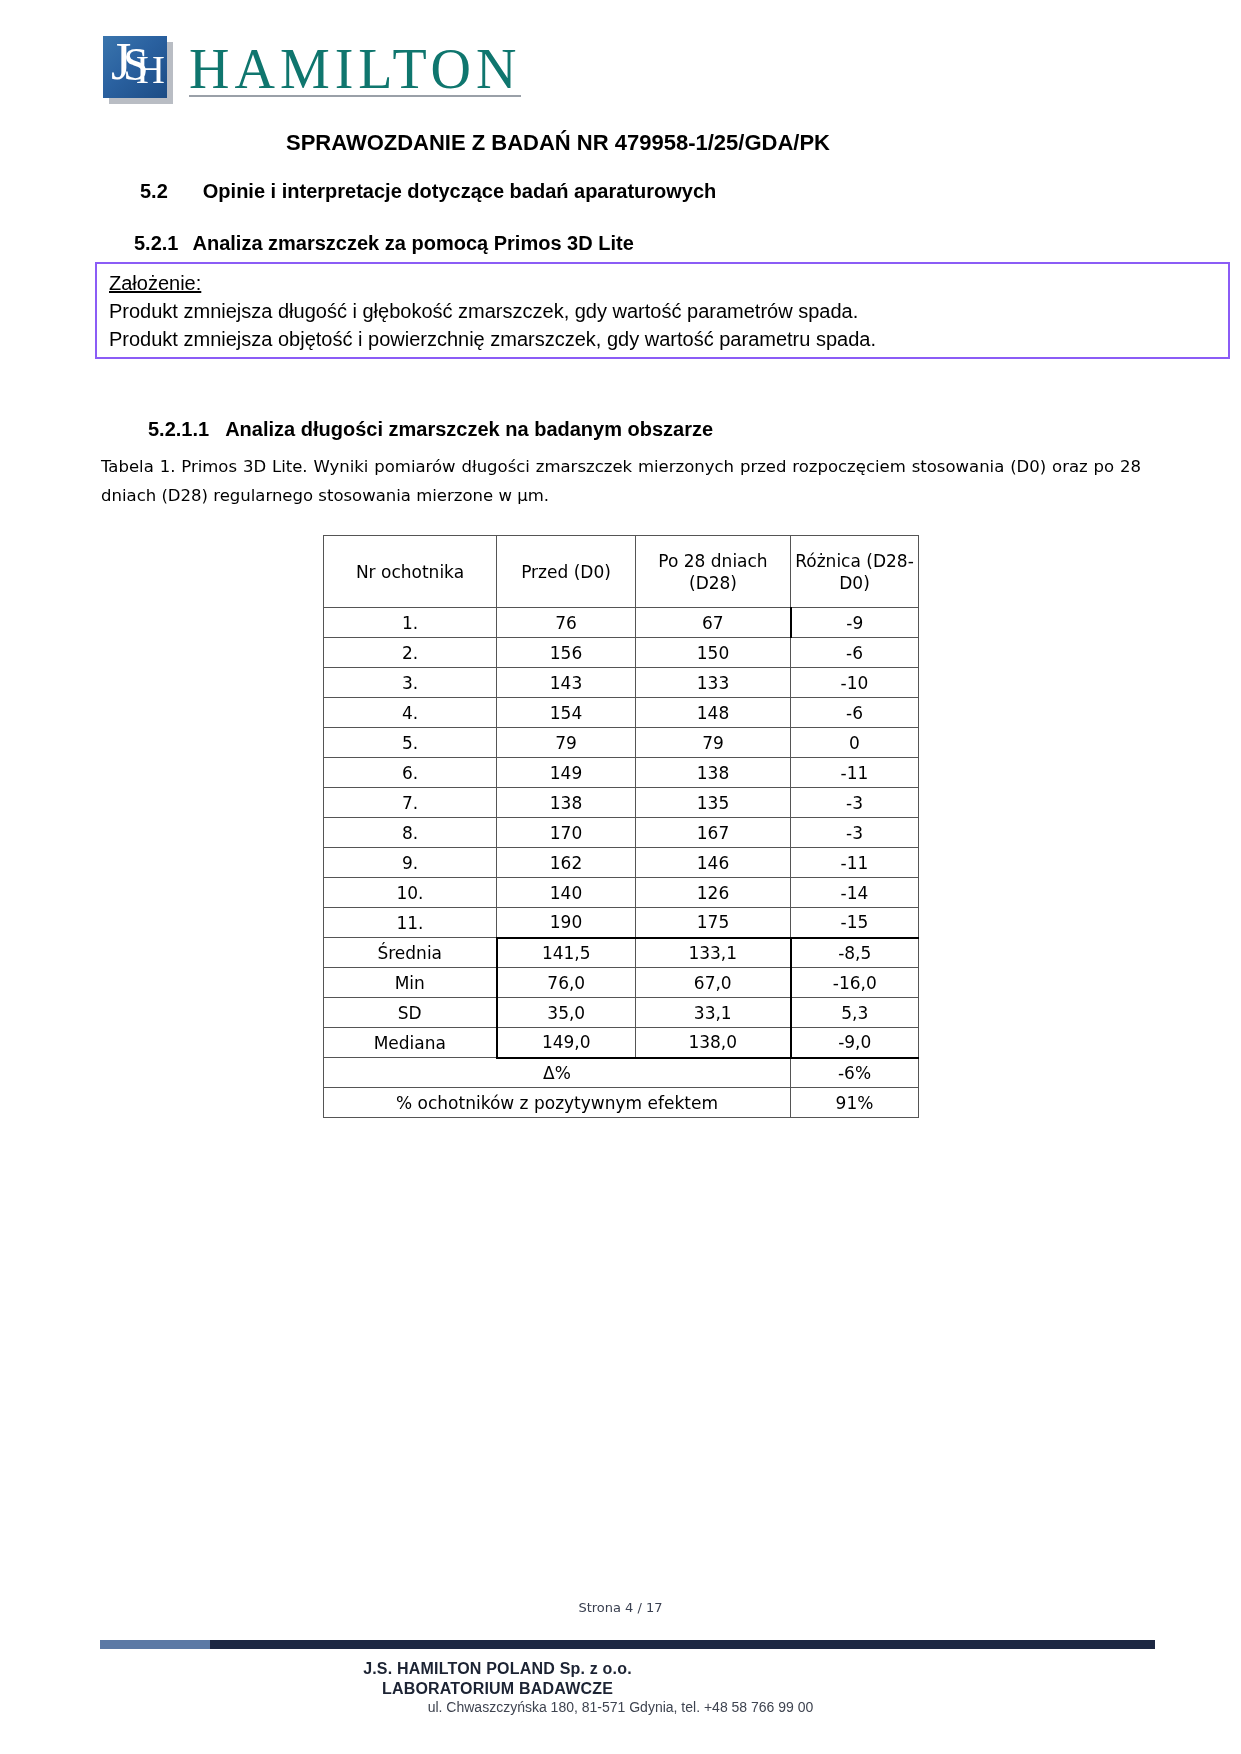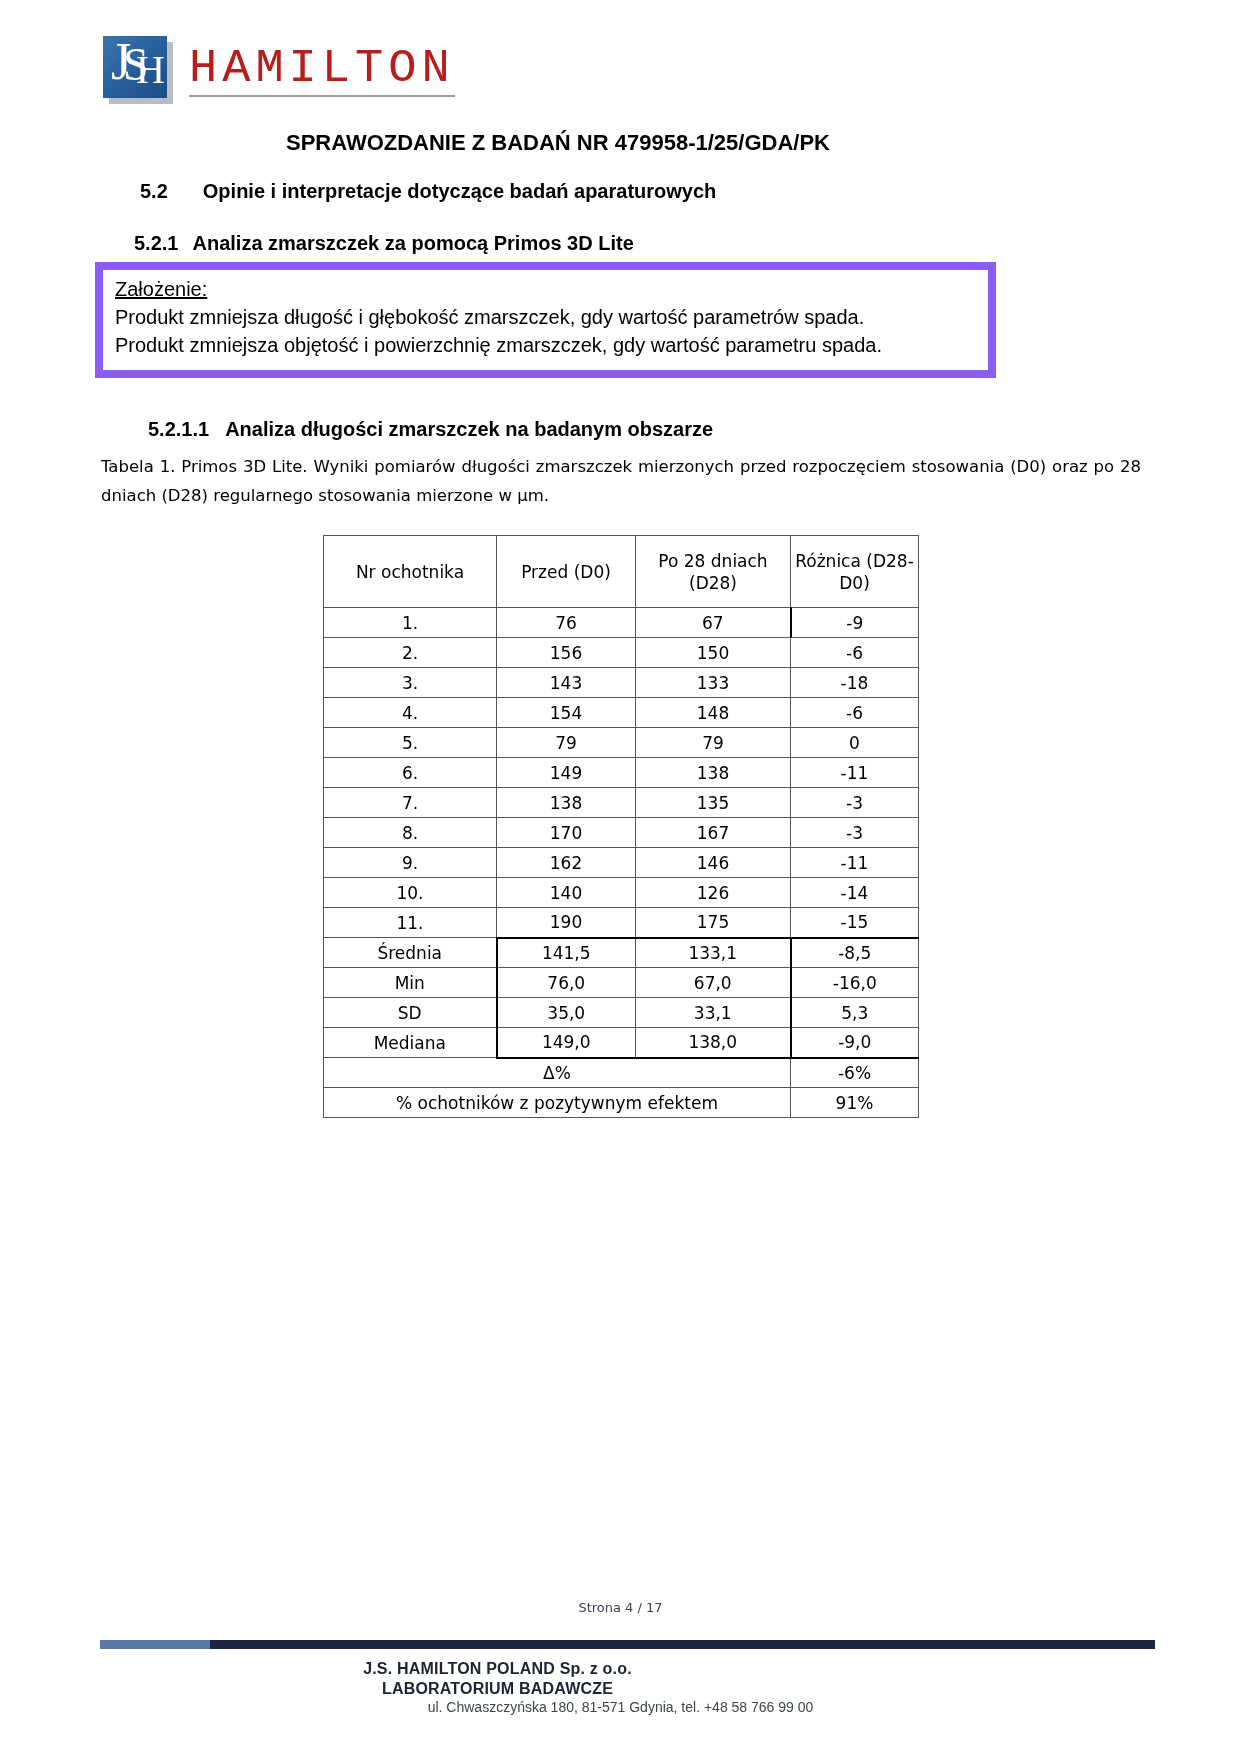--- a/index.html
+++ b/index.html
@@ -16,42 +16,42 @@
     position:relative; width:64px; height:62px;
     background:linear-gradient(135deg,#3a75ad 0%,#2a61a0 45%,#1c4c85 100%);
     box-shadow:6px 6px 0 #b9bdc4;
   }
   .logo-square span { position:absolute; color:#fff; font-family:"Liberation Serif", serif; }
   .logo-letter-j { font-size:52px; left:8px; top:-4px; }
   .logo-letter-s { font-size:46px; left:20px; top:2px; }
   .logo-letter-h { font-size:40px; left:33px; top:10px; }
   .brand { margin-left:22px; padding-top:12px; }
   .brand-text {
-    font-family:Liberation Mono, monospace; font-size:47px; line-height:42px;
-    color:#b91c1c; letter-spacing:5px; white-space:nowrap;
+    font-family:Liberation Serif, serif; font-size:56px; line-height:42px;
+    color:#0f766e; letter-spacing:5px; white-space:nowrap;
   }
   .brand-rule { margin-top:5px; border-bottom:2px solid #9aa0a8; width:100%; }
 
   
   .report-title {
     top:130px; left:0; width:1116px; text-align:center;
     font-family:"Liberation Sans", sans-serif; font-weight:bold; font-size:22px;
   }
   .heading { font-family:"Liberation Sans", sans-serif; font-weight:bold; font-size:20px; white-space:nowrap; }
   .h52   { top:180px; left:140px; }
   .h52 .hnum { margin-right:35px; }
   .h521  { top:232px; left:134px; }
   .h521 .hnum { margin-right:14px; }
   .h5211 { top:418px; left:148px; }
   .h5211 .hnum { margin-right:16px; }
 
   
   .assumption-box {
-    top:262px; left:95px; width:901px;
-    border:8px solid #8b5cf6; padding:5px 12px 11px 12px;
+    top:262px; left:95px; width:1135px;
+    border:2px solid #8b5cf6; padding:5px 12px 4px 12px;
     font-family:"Liberation Sans", sans-serif; font-size:20px; line-height:28px;
   }
   .box-heading { text-decoration:underline; }
 
   
   .caption {
     top:452px; left:101px; width:1040px;
     font-size:16.5px; line-height:29px; text-align:justify;
   }
 
@@ -155,21 +155,21 @@
         <tr>
           <td>2.</td>
           <td>156</td>
           <td>150</td>
           <td>-6</td>
         </tr>
         <tr>
           <td>3.</td>
           <td>143</td>
           <td>133</td>
-          <td>-18</td>
+          <td>-10</td>
         </tr>
         <tr>
           <td>4.</td>
           <td>154</td>
           <td>148</td>
           <td>-6</td>
         </tr>
         <tr>
           <td>5.</td>
           <td>79</td>

